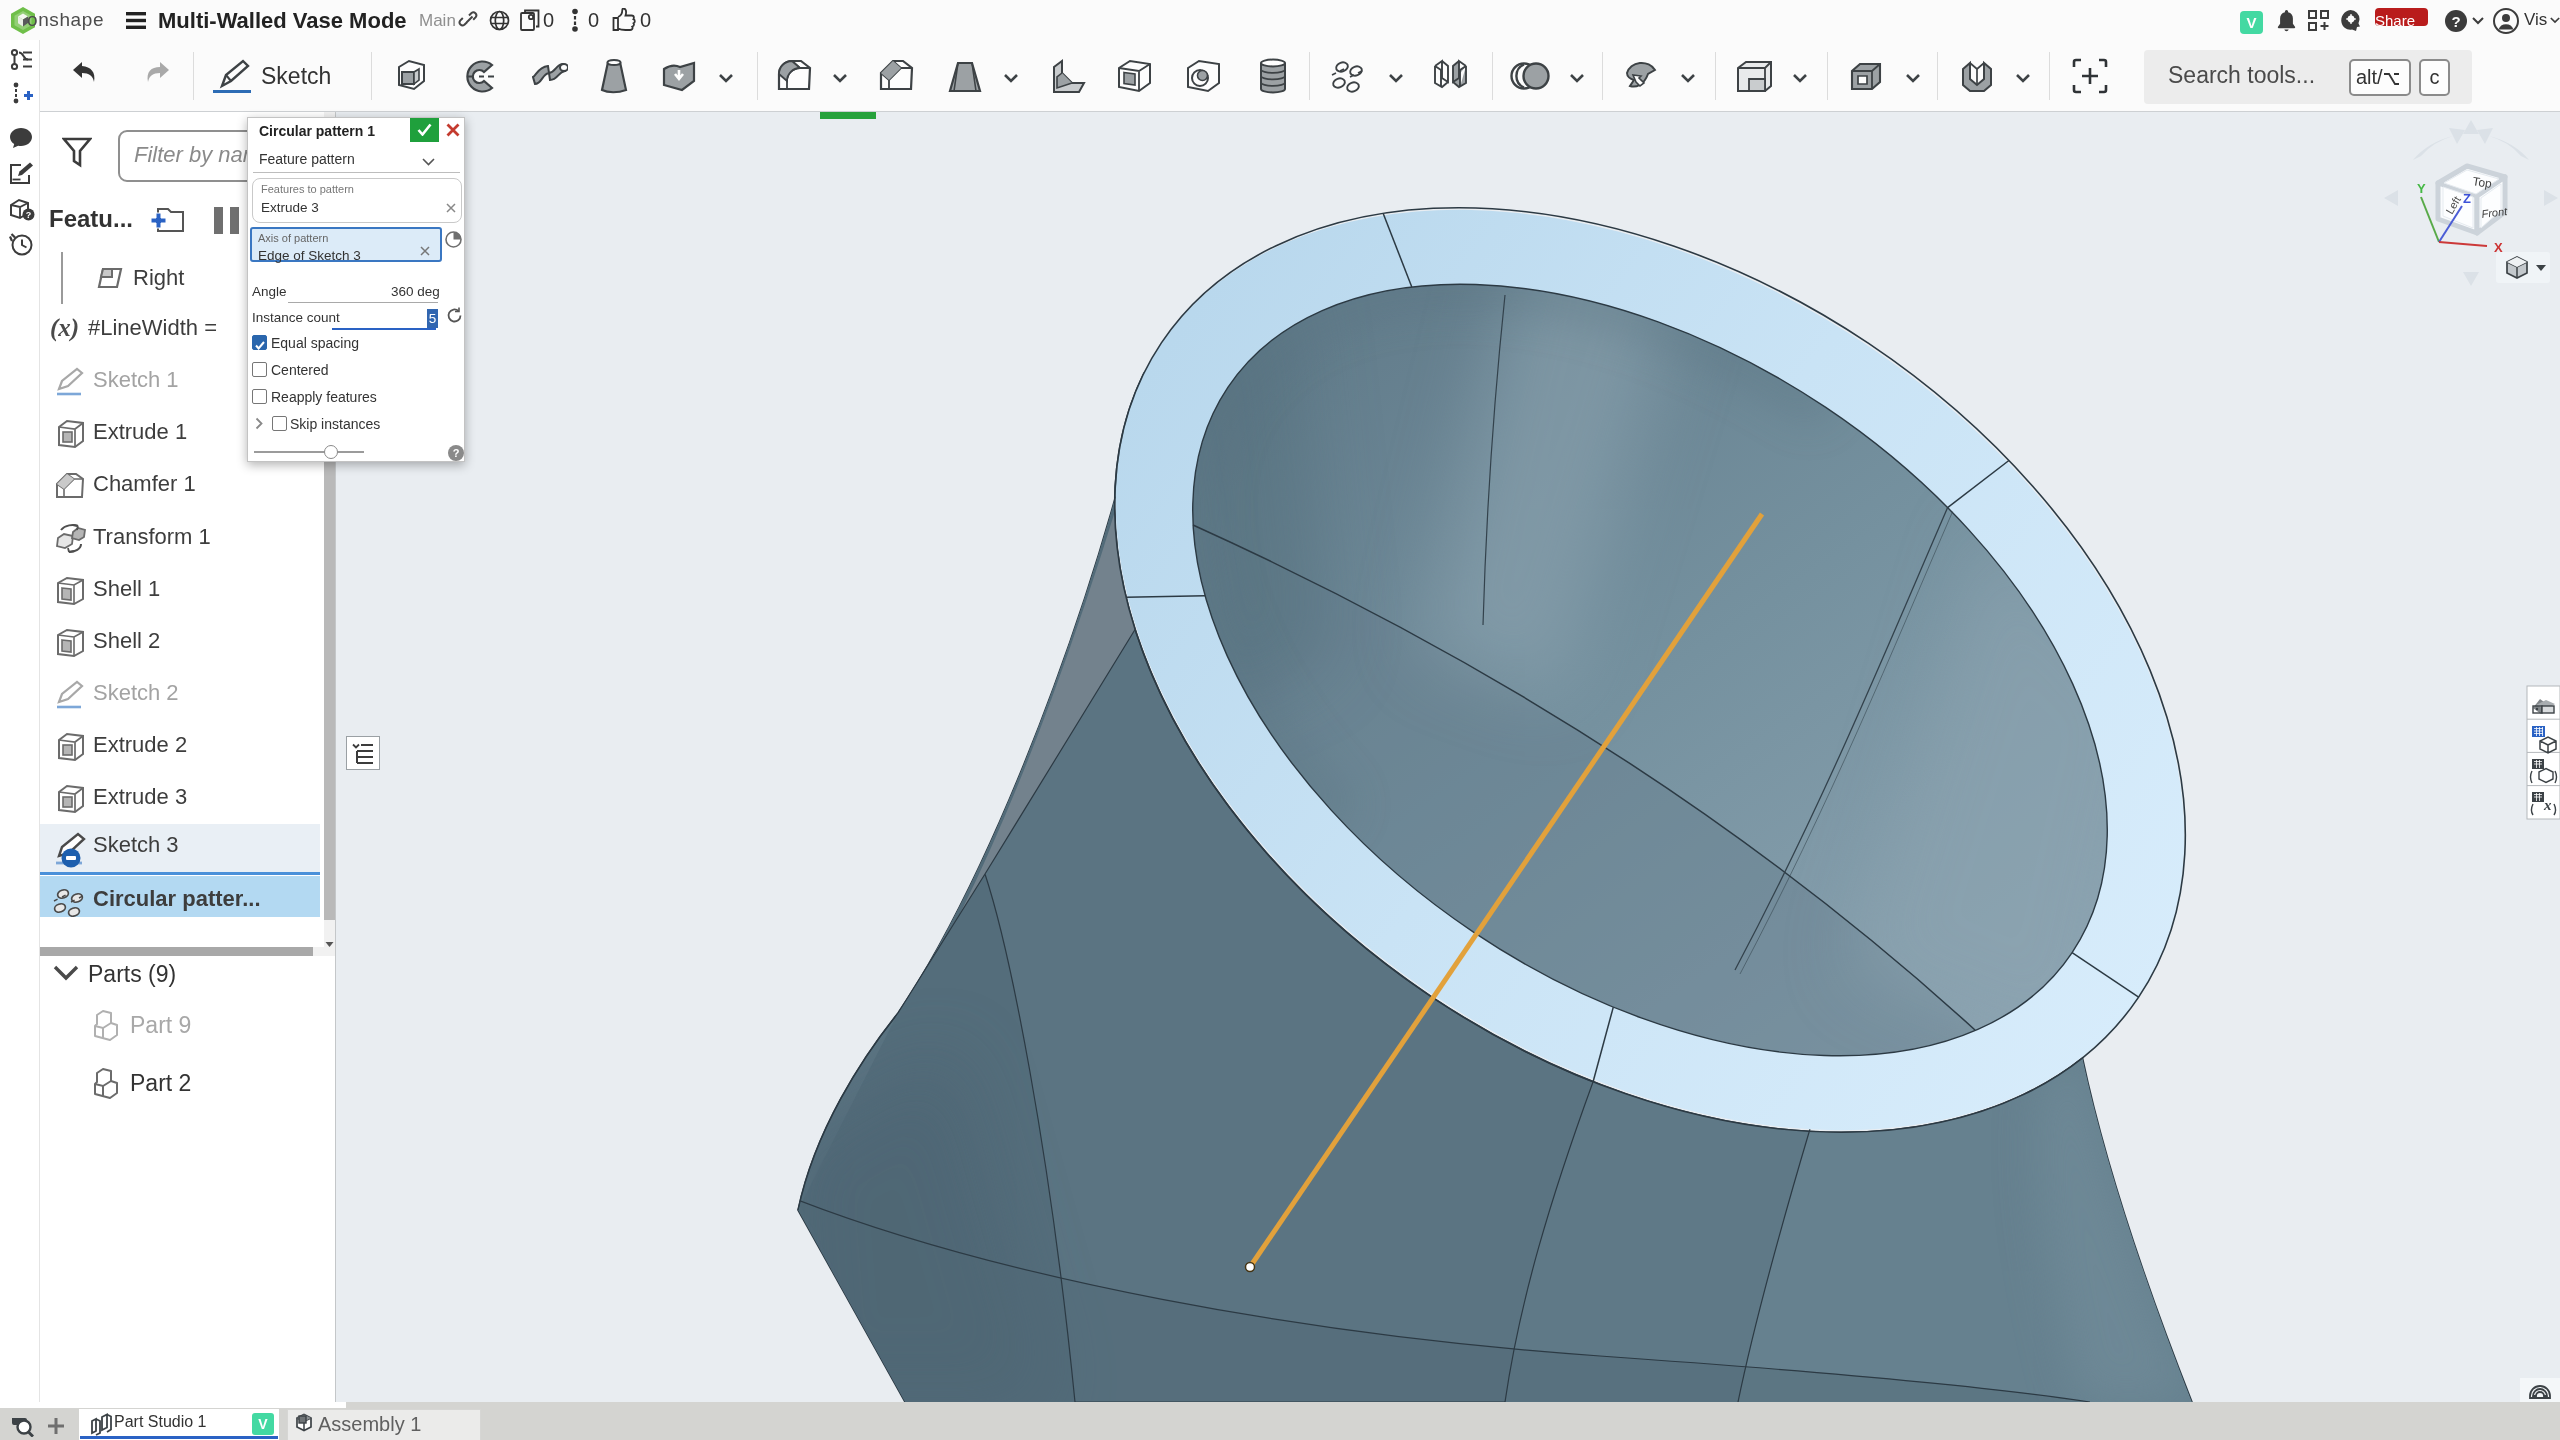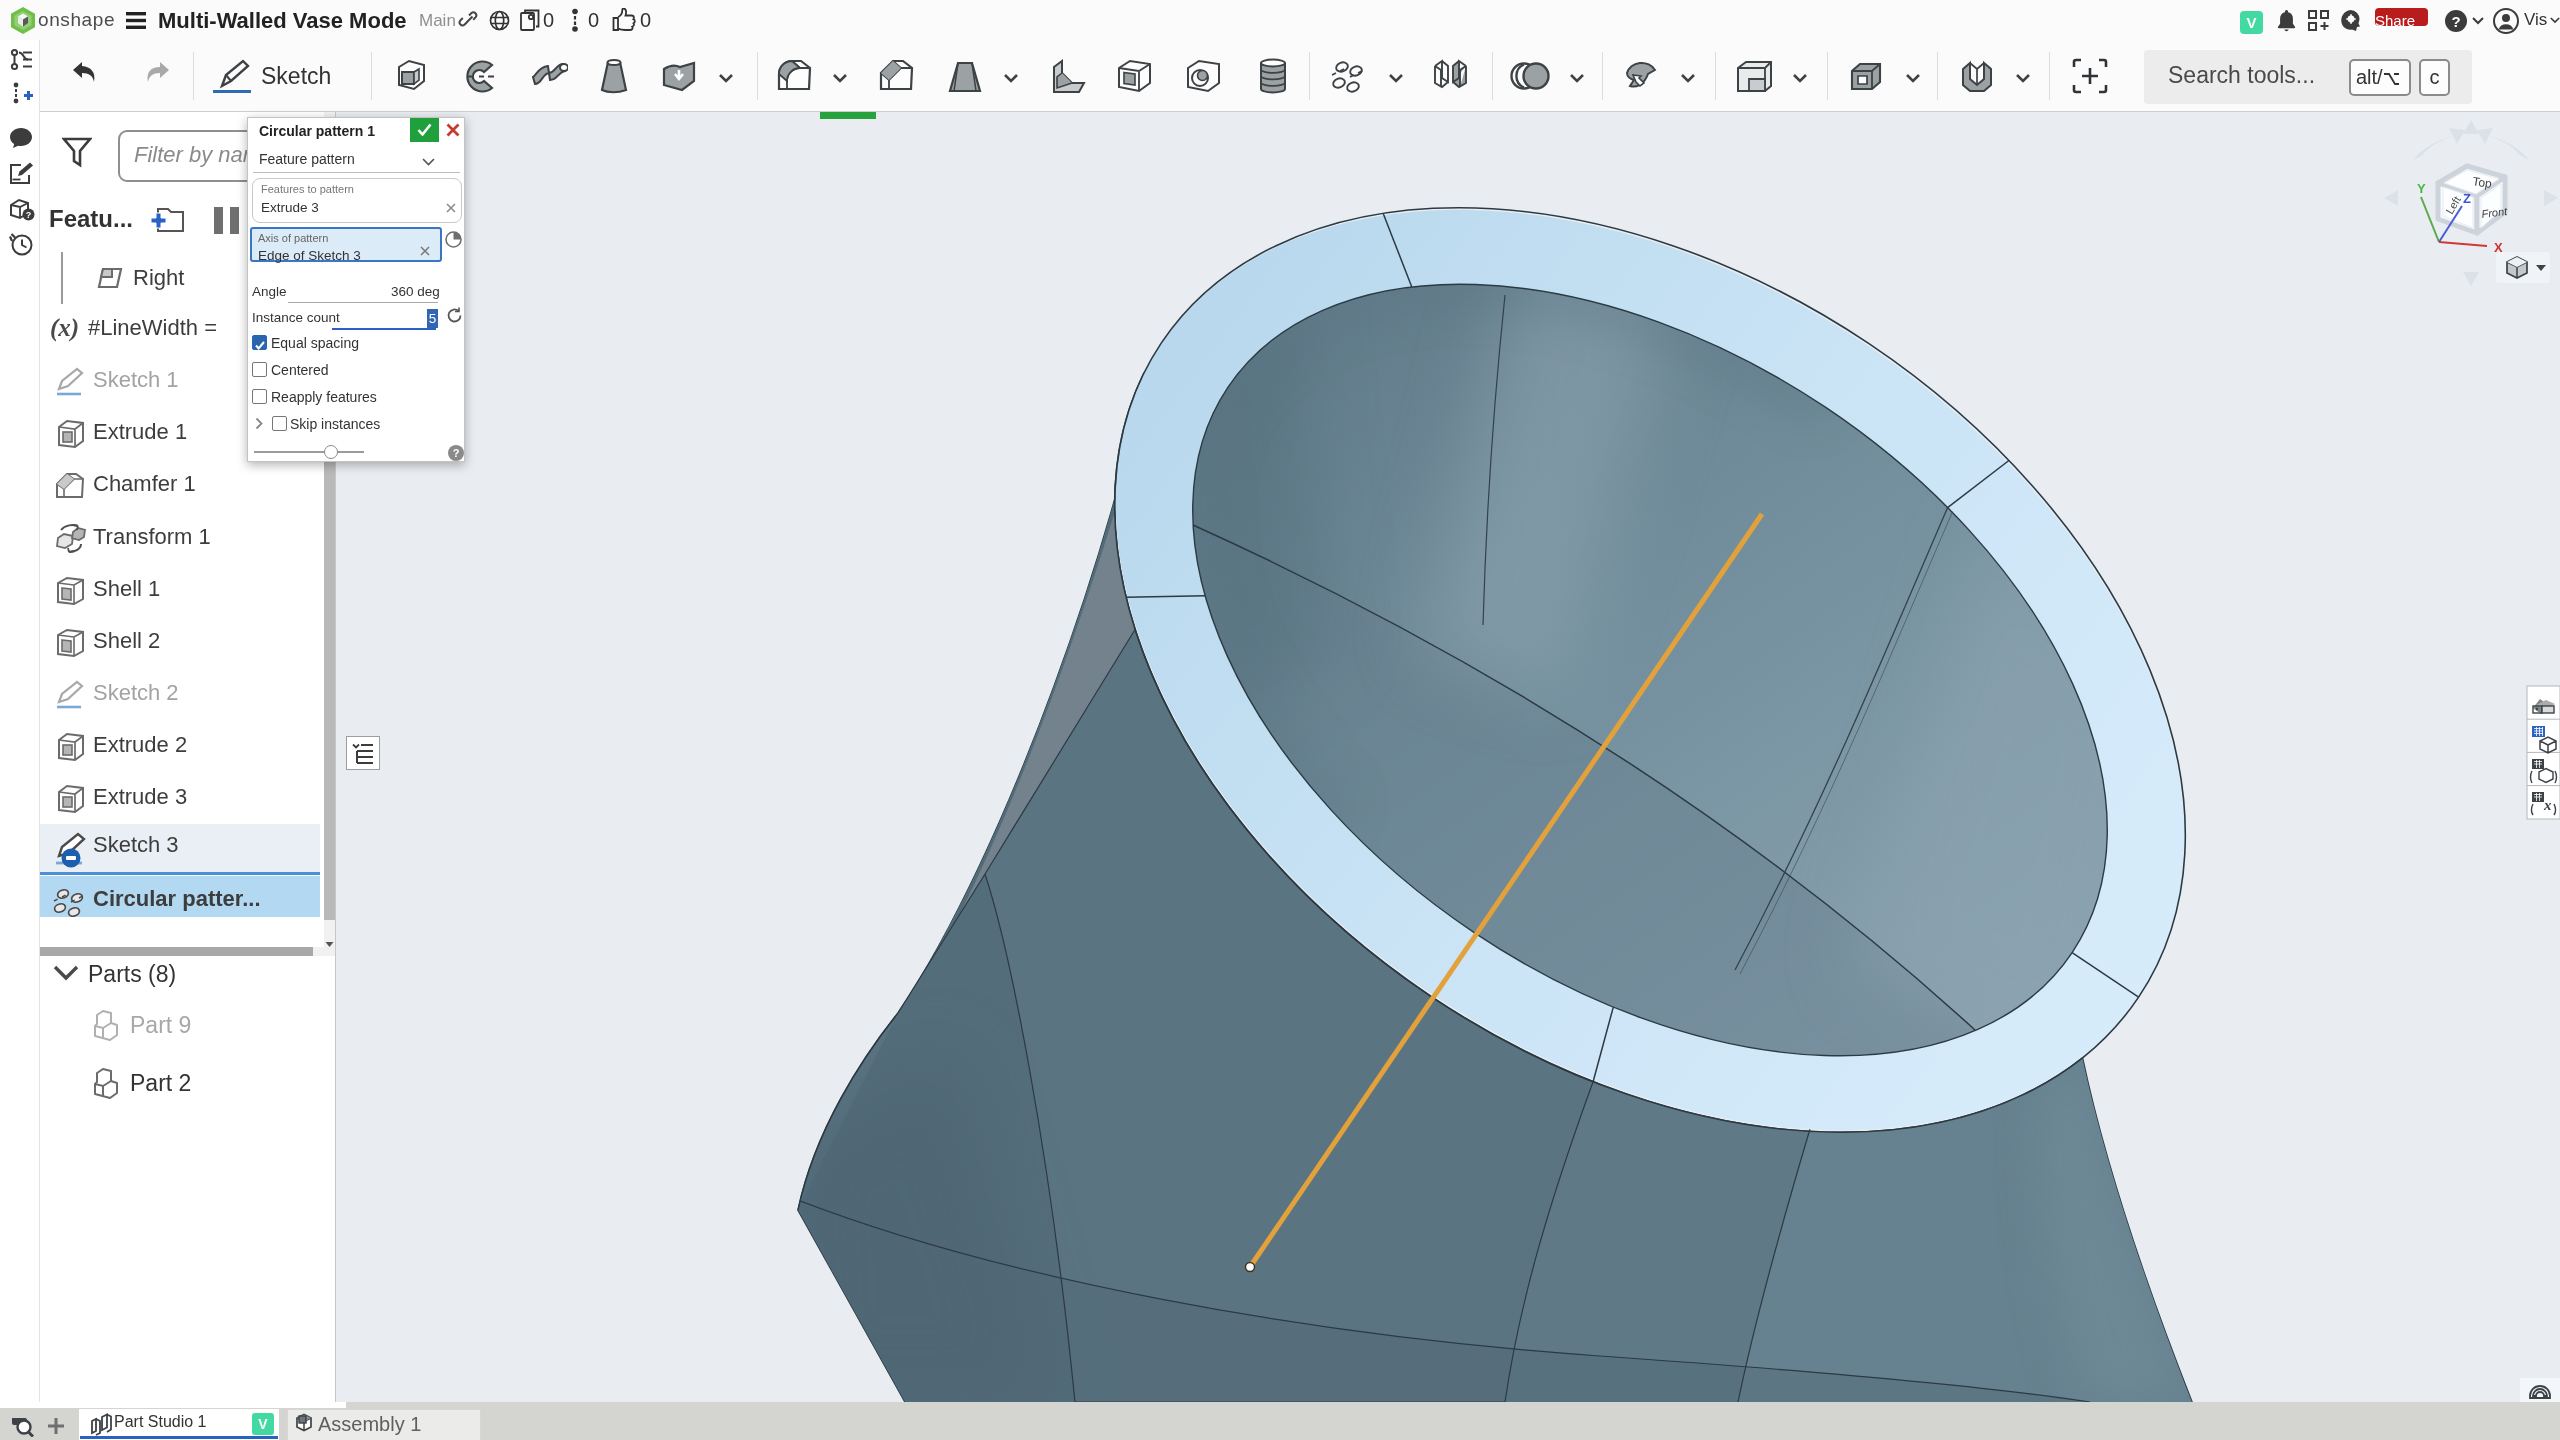--- a/index.html
+++ b/index.html
@@ -24,21 +24,21 @@
 </head>
 <body>
 <div class="abs" id="header">
   <svg class="abs" style="left:11px;top:7px" width="24" height="27" viewBox="0 0 24 27">
     <polygon points="12,0 24,6.75 24,20.25 12,27 0,20.25 0,6.75" fill="#6fbf49"></polygon>
     <polygon points="12,4 20.5,8.8 20.5,18.2 12,23 3.5,18.2 3.5,8.8" fill="#fff" opacity="0.25"></polygon>
     <polygon points="12,6.5 17,9.5 12,12.5 7,9.5" fill="#f4f8f1"></polygon>
     <polygon points="17,9.5 17,16 12,19.5 12,12.5" fill="#59595c"></polygon>
     <polygon points="7,9.5 12,12.5 12,19.5 7,16.2" fill="#e8eee4"></polygon>
   </svg>
-  <span class="abs" style="left:38px;top:9px;font-size:19px;color:#4c4c4c;letter-spacing:0.6px;">onshape</span>
+  <span class="abs" style="left:27px;top:9px;font-size:19px;color:#4c4c4c;letter-spacing:0.6px;">onshape</span>
   <svg class="abs" style="left:126px;top:12px" width="20" height="17">
       <g fill="#222">
         <rect width="20" height="3.4"></rect>
         <rect y="6.8" width="20" height="3.4"></rect>
         <rect y="13.6" width="20" height="3.4"></rect>
       </g>
     </svg>
   <span class="abs" style="left:158px;top:8px;font-size:22px;font-weight:bold;color:#222;">Multi-Walled Vase Mode</span>
   <span class="abs" style="left:419px;top:11px;font-size:17px;color:#8f8f8f;">Main</span>
   <svg class="abs" style="left:458px;top:11px" width="20" height="20" viewBox="0 0 20 20" fill="none" stroke="#444" stroke-width="2">
@@ -545,21 +545,21 @@
   <div class="abs" style="left:284px;top:340px;width:11px;height:468px;background:#b9b9b9;"></div>
   <svg class="abs" style="left:284px;top:828px" width="11" height="10" viewBox="0 0 11 10">
       <path d="M1.5 2 l4 5 4-5 z" fill="#555"></path>
     </svg>
   <div class="abs" style="left:0px;top:835px;width:284px;height:9px;background:#f1f1f1;"></div>
   <div class="abs" style="left:0px;top:835px;width:273px;height:9px;background:#a8a8a8;"></div>
   <div class="abs" style="left:0px;top:844px;width:295px;height:446px;background:#fff;"></div>
   <svg class="abs" style="left:13px;top:853px" width="26" height="17" viewBox="0 0 26 17">
       <path d="M2 2 l11 11 11-11" fill="none" stroke="#4a4a4a" stroke-width="3.4"></path>
     </svg>
-  <span class="abs" style="left:48px;top:849px;font-size:23px;color:#333;">Parts (8)</span>
+  <span class="abs" style="left:48px;top:849px;font-size:23px;color:#333;">Parts (9)</span>
   <div class="abs" style="left:50px;top:897px;width:240px;height:36px;">
     <svg class="abs" width="30" height="34" viewBox="0 0 30 34" fill="none" stroke="#b0b0b0" stroke-width="2">
       <path d="M7 6 L13 2 21 4 21 14 27 16 27 26 20 31 5 27 5 17 7 15 z" stroke-linejoin="round"></path>
       <path d="M5 17 L13 19 21 14 M13 19 L13 29"></path>
     </svg>
     <span class="abs" style="left:40px;top:3px;font-size:23px;color:#a8a8a8;">Part 9</span>
   </div>
   <div class="abs" style="left:50px;top:955px;width:240px;height:36px;">
     <svg class="abs" width="30" height="34" viewBox="0 0 30 34" fill="none" stroke="#6b6b6b" stroke-width="2">
       <path d="M7 6 L13 2 21 4 21 14 27 16 27 26 20 31 5 27 5 17 7 15 z" stroke-linejoin="round"></path>

